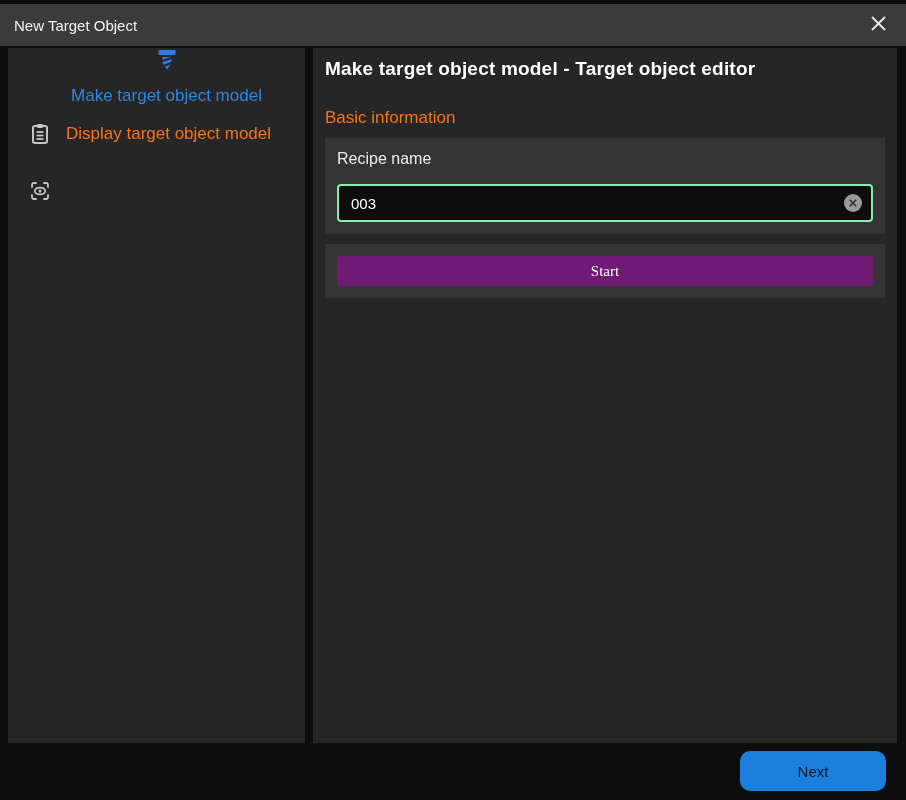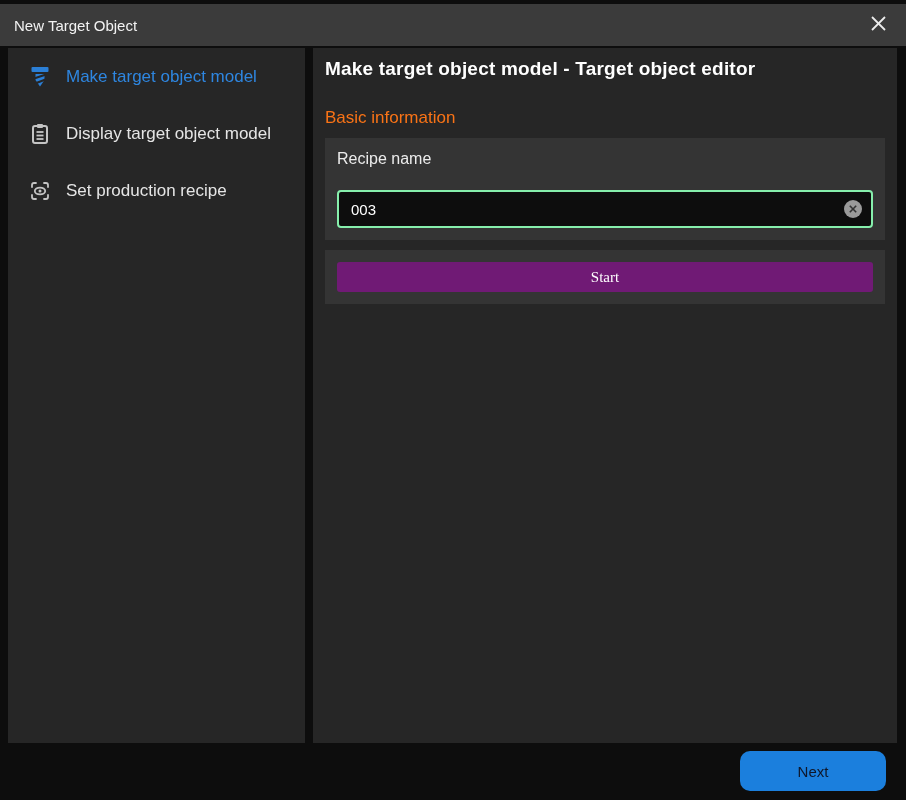--- a/index.html
+++ b/index.html
@@ -21,34 +21,34 @@
     display:flex; align-items:center; justify-content:center; cursor:pointer;
   }
 
   
   .sidebar {
     position:absolute; left:8px; top:48px; width:297px; height:695px;
     background:#262626;
   }
   .side-item {
     display:flex; align-items:center; height:57px; padding-left:20px; gap:14px;
-    cursor:pointer; font-size:17px; color:#e5e5e5;
+    cursor:pointer; font-size:17px; color:#f97316;
   }
   .side-item .icon { width:24px; height:24px; display:flex; align-items:center; justify-content:center; }
-  .side-item.active { color:#2e86e0; }
+  .side-item.active { color:#2e86e0;flex-direction:column; }
 
   
   .main {
     position:absolute; left:313px; top:48px; width:584px; height:695px;
     background:#262626; padding:0 12px; box-sizing:border-box;
   }
   .heading { margin-top:10px; font-size:19px; font-weight:bold; color:#ffffff; letter-spacing:0.2px; }
   .section-label { margin-top:28px; font-size:17px; color:#f97316; }
   .group-panel { margin-top:10px; background:#343434; padding:12px; }
-  .field-label { font-size:16px; color:#ececec; margin-bottom:22px; }
+  .field-label { font-size:16px; color:#ececec; margin-bottom:16px; }
 
   .text-input-wrap { position:relative; }
   input.text-input {
     width:100%; height:38px; box-sizing:border-box;
     background:#0d0d0d; border:2px solid #86efac; border-radius:4px;
     color:#ffffff; font-size:15px; padding:0 42px 0 12px;
     font-family:inherit; outline:none;
   }
   .clear-btn {
     position:absolute; right:10px; top:50%; transform:translateY(-50%);
@@ -118,21 +118,20 @@
       <span class="icon">
         <svg width="24" height="24" viewBox="0 0 24 24" fill="none" stroke="#c4c4c4" stroke-width="1.8" stroke-linecap="round">
           <path d="M4 8 V6 Q4 4 6 4 H8"></path>
           <path d="M16 4 H18 Q20 4 20 6 V8"></path>
           <path d="M20 16 V18 Q20 20 18 20 H16"></path>
           <path d="M8 20 H6 Q4 20 4 18 V16"></path>
           <ellipse cx="12" cy="12" rx="5.2" ry="3.4"></ellipse>
           <circle cx="12" cy="12" r="1.5" fill="#c4c4c4" stroke="none"></circle>
         </svg>
       </span>
-      <span>Set production recipe</span>
     </div>
 
   </div>
 
   <div class="main">
 
     <div class="heading">Make target object model - Target object editor</div>
 
     <div class="section-label">Basic information</div>
 

